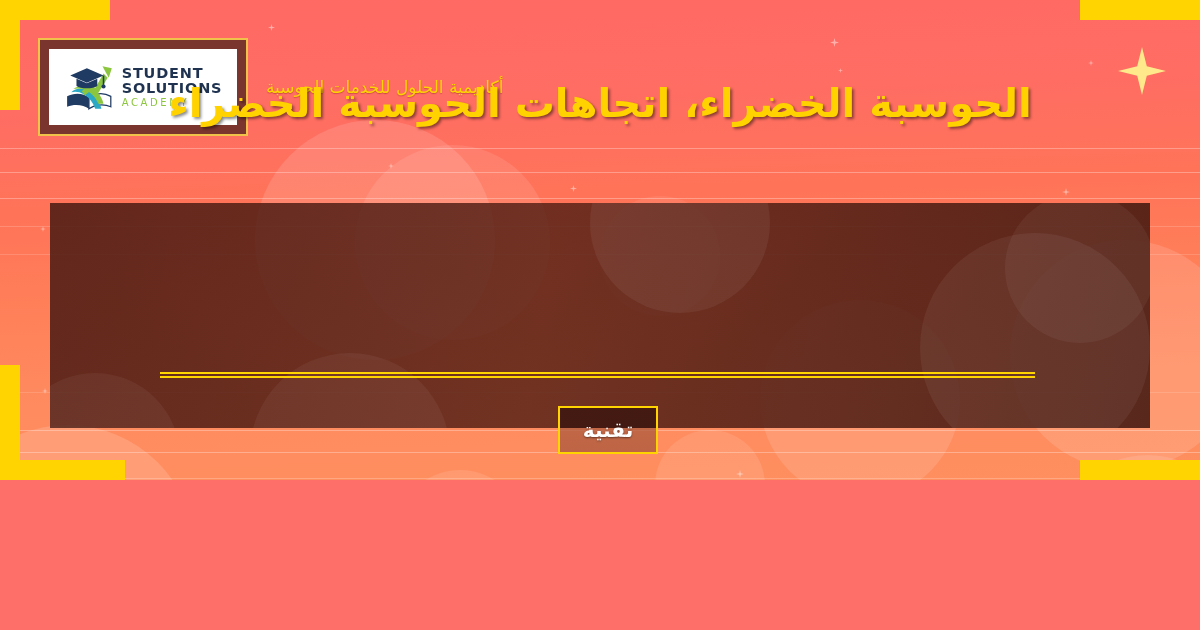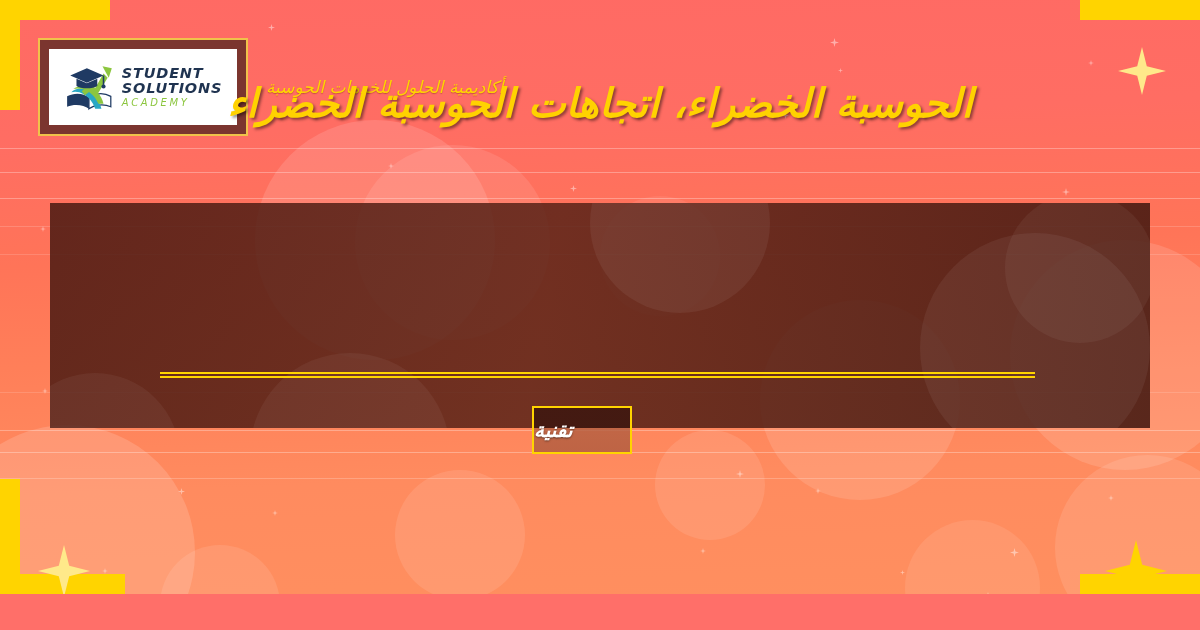--- a/index.html
+++ b/index.html
@@ -5,30 +5,29 @@
   * { margin:0; padding:0; box-sizing:border-box; }
   html, body { width:1200px; height:630px; overflow:hidden; }
   body {
     font-family: "DejaVu Sans", "Liberation Sans", sans-serif;
     background:#ff6f69;
   }
 
   
   #slide {
     position:relative;
-    width:1200px; height:594px;
+    width:1200px; height:480px;
     overflow:hidden;
     background: linear-gradient(178deg,
         #ff6a64 0%,
         #ff6d63 22%,
         #ff7458 42%,
         #ff7f59 58%,
         #ff8b5f 78%,
         #ff8f5f 100%);
-    font-style: italic;
   }
 
   
   .bubble { position:absolute; border-radius:50%; background:rgba(255,255,255,.13); pointer-events:none; }
   .b1 { left:255px;  top:120px;  width:240px; height:240px; }
   .b2 { left:355px;  top:145px;  width:195px; height:195px; background:rgba(255,255,255,.10); }
   .b3 { left:1010px; top:240px;  width:230px; height:230px; background:rgba(255,255,255,.13); }
   .b4 { left:-60px;  top:425px;  width:255px; height:255px; background:rgba(255,255,255,.15); }
   .b5 { left:760px;  top:300px;  width:200px; height:200px; background:rgba(255,255,255,.12); }
   .b6 { left:1055px; top:455px;  width:185px; height:185px; background:rgba(255,255,255,.11); }
@@ -112,25 +111,25 @@
   }
   #divider {
     position:absolute; left:160px; top:372px; width:875px; height:5px;
   }
   #divider .dl { position:absolute; left:0; width:100%; height:1.5px; background:#ffd400; }
   #divider .dl.a { top:0; }
   #divider .dl.b { top:4px; }
 
   
   #badge {
-    position:absolute; left:532px; top:406px;
+    position:absolute; left:558px; top:406px;
     width:100px; height:48px;
     border:2px solid #ffd400;
     background: linear-gradient(180deg, rgba(60,22,15,.85) 0%, rgba(60,22,15,.85) 46%, rgba(180,95,65,.82) 46%, rgba(176,92,63,.82) 100%);
-    display:flex; align-items:center; justify-content:flex-end;
+    display:flex; align-items:center; justify-content:center;
     direction:rtl;
   }
   #badge span {
     font-family:"DejaVu Sans","Liberation Sans",sans-serif;
     font-size:20px; font-weight:bold; color:#ffffff;
     text-shadow:0 1px 2px rgba(0,0,0,.45);
   }
 
   
   #footer {

